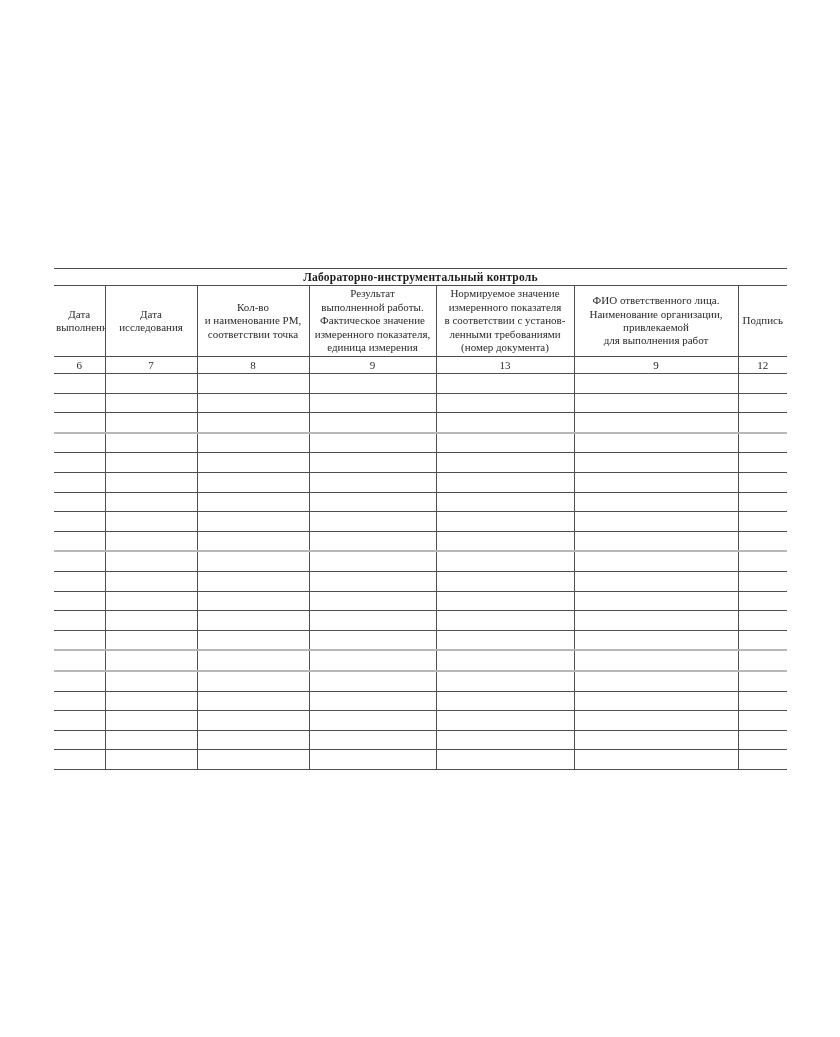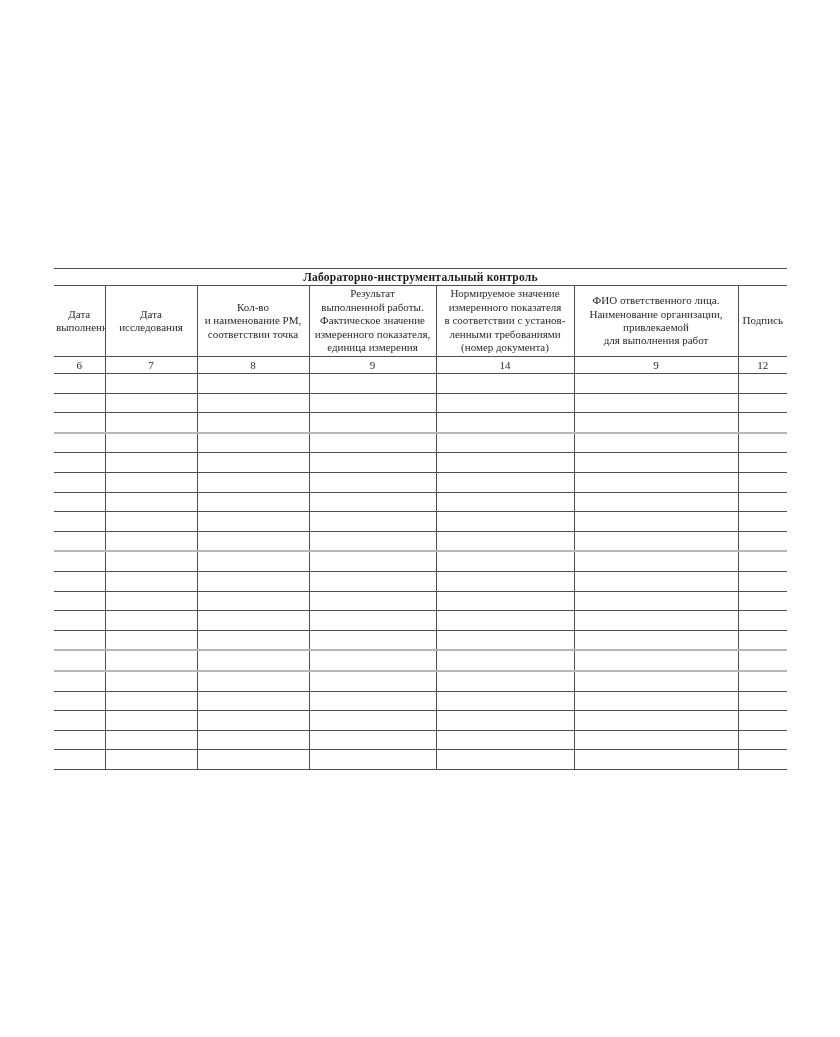--- a/index.html
+++ b/index.html
@@ -120,21 +120,21 @@
 Наименование организации,
 привлекаемой
 для выполнения работ</td>
         <td>Подпись</td>
       </tr>
       <tr class="num-row">
         <td>6</td>
         <td>7</td>
         <td>8</td>
         <td>9</td>
-        <td>14</td>
+        <td>13</td>
         <td>9</td>
         <td>12</td>
       </tr>
     </thead>
     <tbody>
         <tr>
           <td></td>
           <td></td>
           <td></td>
           <td></td>

